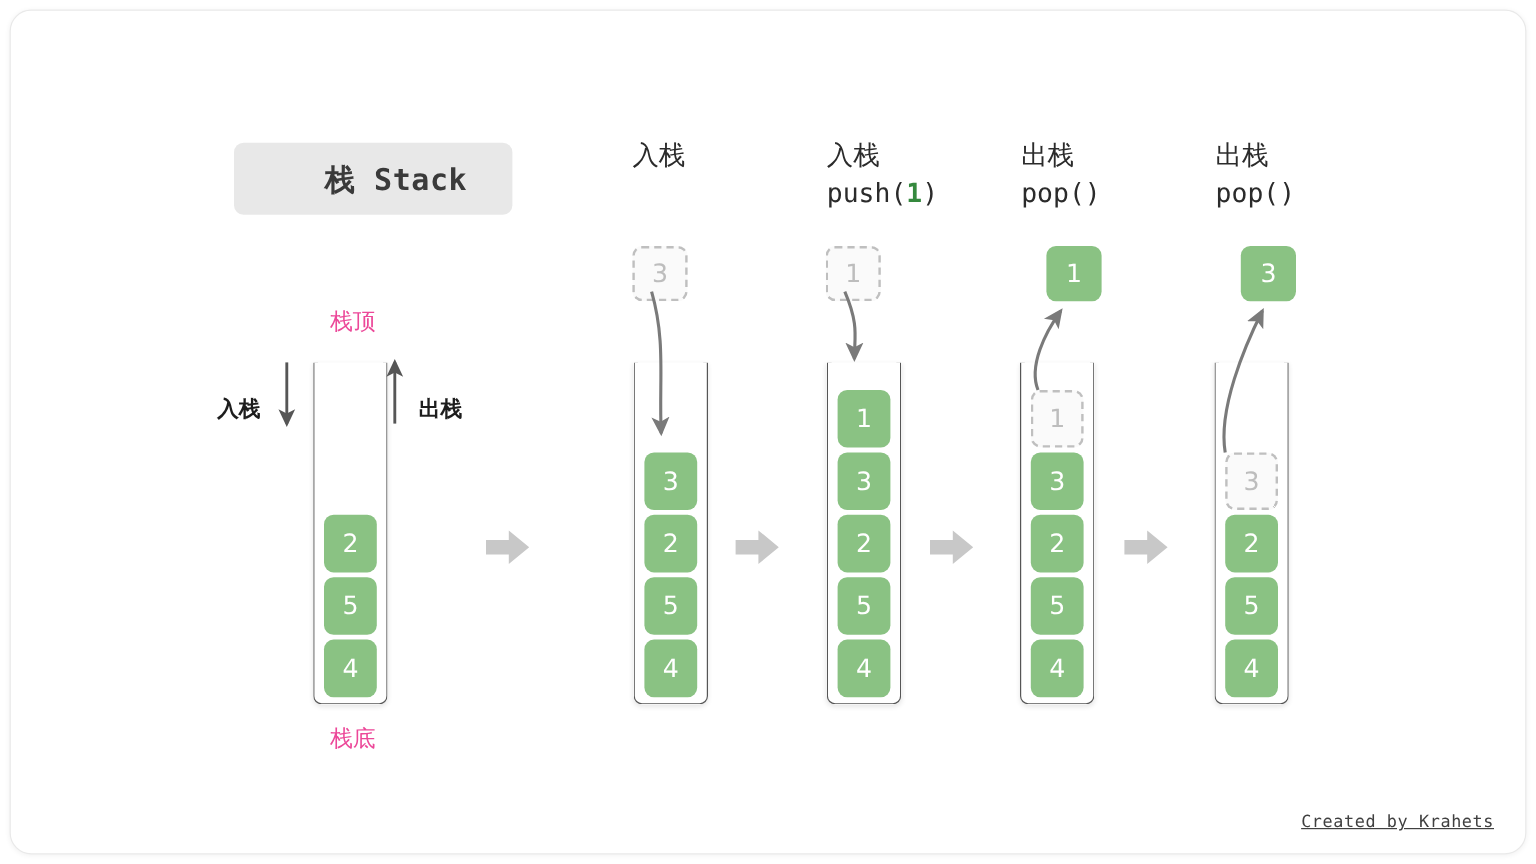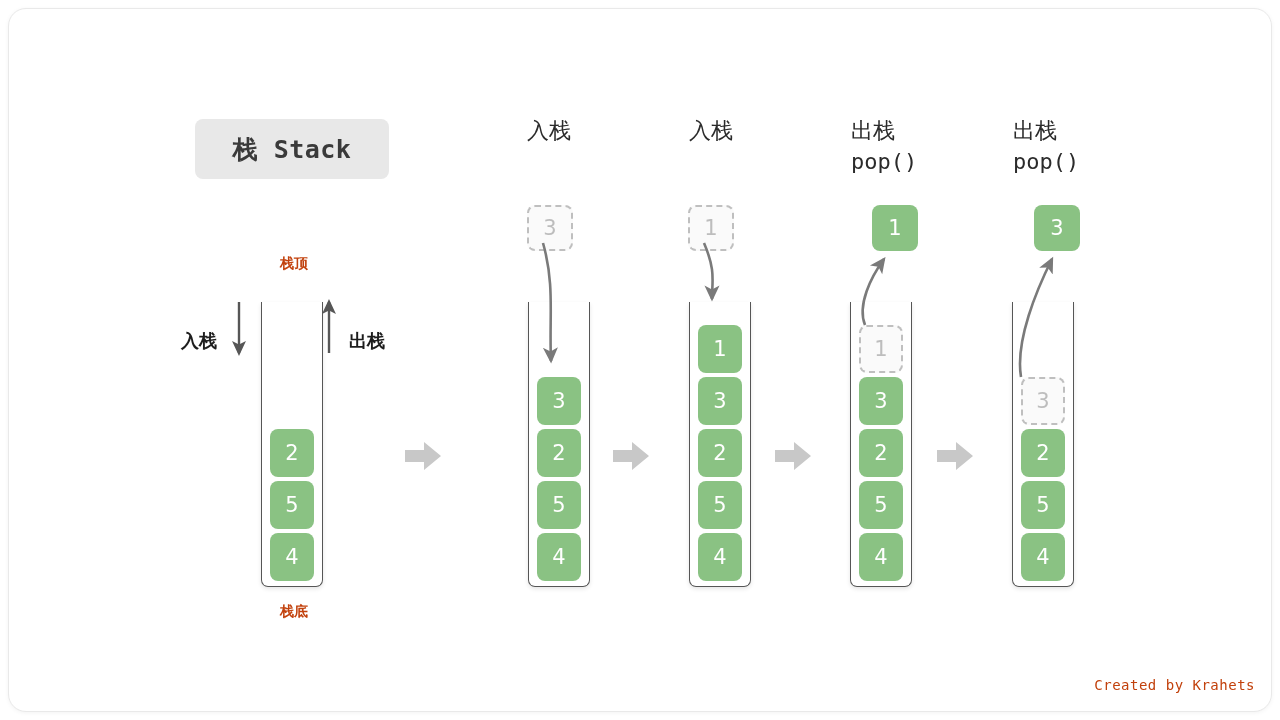--- a/index.html
+++ b/index.html
@@ -32,20 +32,21 @@
     position: absolute;
     left: 186px;
     top: 110px;
     width: 194px;
     height: 60px;
     background: #e8e8e8;
     border-radius: 8px;
     display: flex;
     align-items: center;
     justify-content: center;
+    padding-left: 38px;
   }
   #title-pill .t {
     font-family: "DejaVu Sans Mono", "Liberation Mono", monospace;
     font-size: 25px;
     font-weight: bold;
     color: #3a3a3a;
     letter-spacing: 0.5px;
     white-space: nowrap;
   }
 
@@ -151,44 +152,45 @@
     position: absolute;
     font-family: "DejaVu Sans", sans-serif;
     font-size: 18px;
     font-weight: bold;
     color: #1d1d1d;
     white-space: nowrap;
   }
   .cap-label {
     position: absolute;
     font-family: "DejaVu Sans", sans-serif;
-    font-size: 14px;
-    font-weight: bold;
-    color: #c2410c;
+    font-size: 19px;
+    font-weight: normal;
+    color: #ec4899;
     white-space: nowrap;
     text-align: center;
   }
 
   
   #overlay {
     position: absolute;
     left: 0; top: 0;
     width: 1264px; height: 704px;
     pointer-events: none;
   }
 
   
   #footer {
     position: absolute;
-    right: 16px;
+    right: 26px;
     bottom: 18px;
     font-family: "DejaVu Sans Mono", "Liberation Mono", monospace;
     font-size: 14px;
-    color: #c2410c;
+    color: #404040;
     letter-spacing: 0.5px;
+    text-decoration: underline;
   }
 </style>
 </head>
 <body>
 
 <div id="card">
 
   <div id="title-pill">
     <span class="t">栈 Stack</span>
   </div>
@@ -219,20 +221,21 @@
     <div class="cells">
         <div class="cell solid">4</div>
         <div class="cell solid">5</div>
         <div class="cell solid">2</div>
         <div class="cell solid">3</div>
       </div>
   </div>
 
   <div class="col-head" style="left:680px; top:107px;">
     <span class="cn">入栈</span>
+    <span class="code">push(<span class="arg">1</span>)</span>
   </div>
   <div class="float-cell ghost" style="left:679px; top:196px;">
     <span>1</span>
   </div>
   <div class="stack" style="left:680px; top:293px;">
     <div class="rail"></div>
     <div class="cells">
         <div class="cell solid">4</div>
         <div class="cell solid">5</div>
         <div class="cell solid">2</div>

